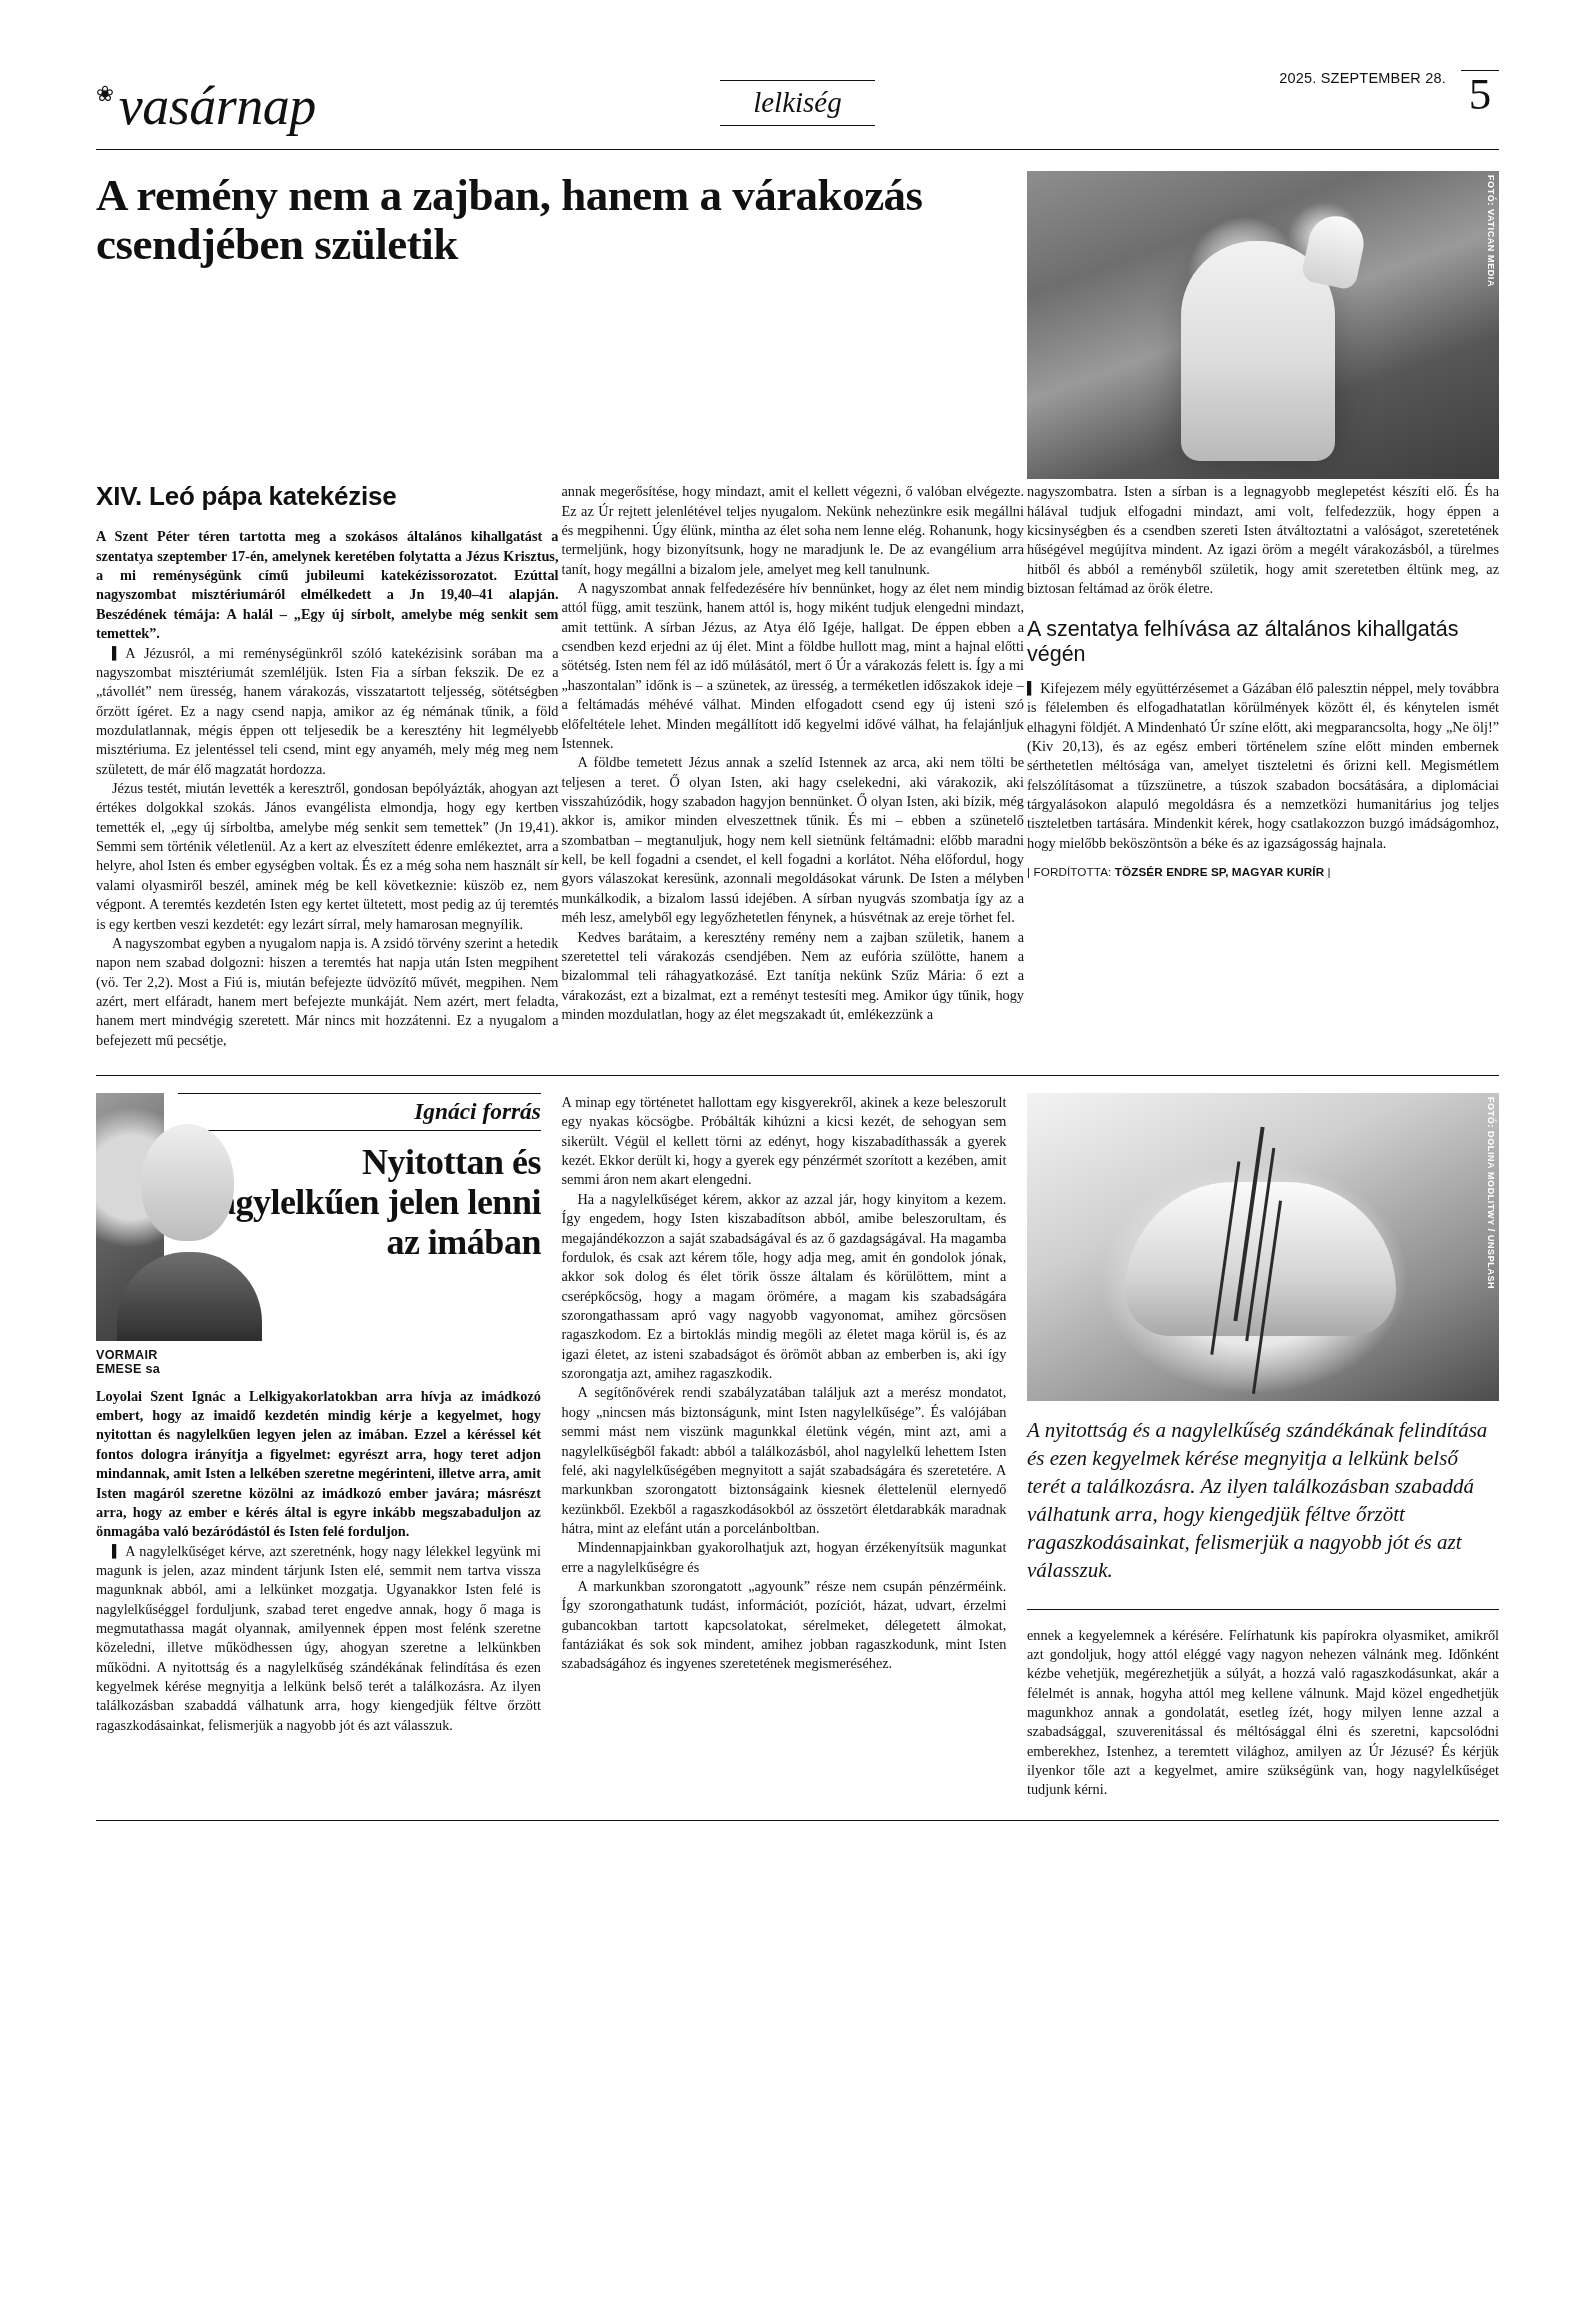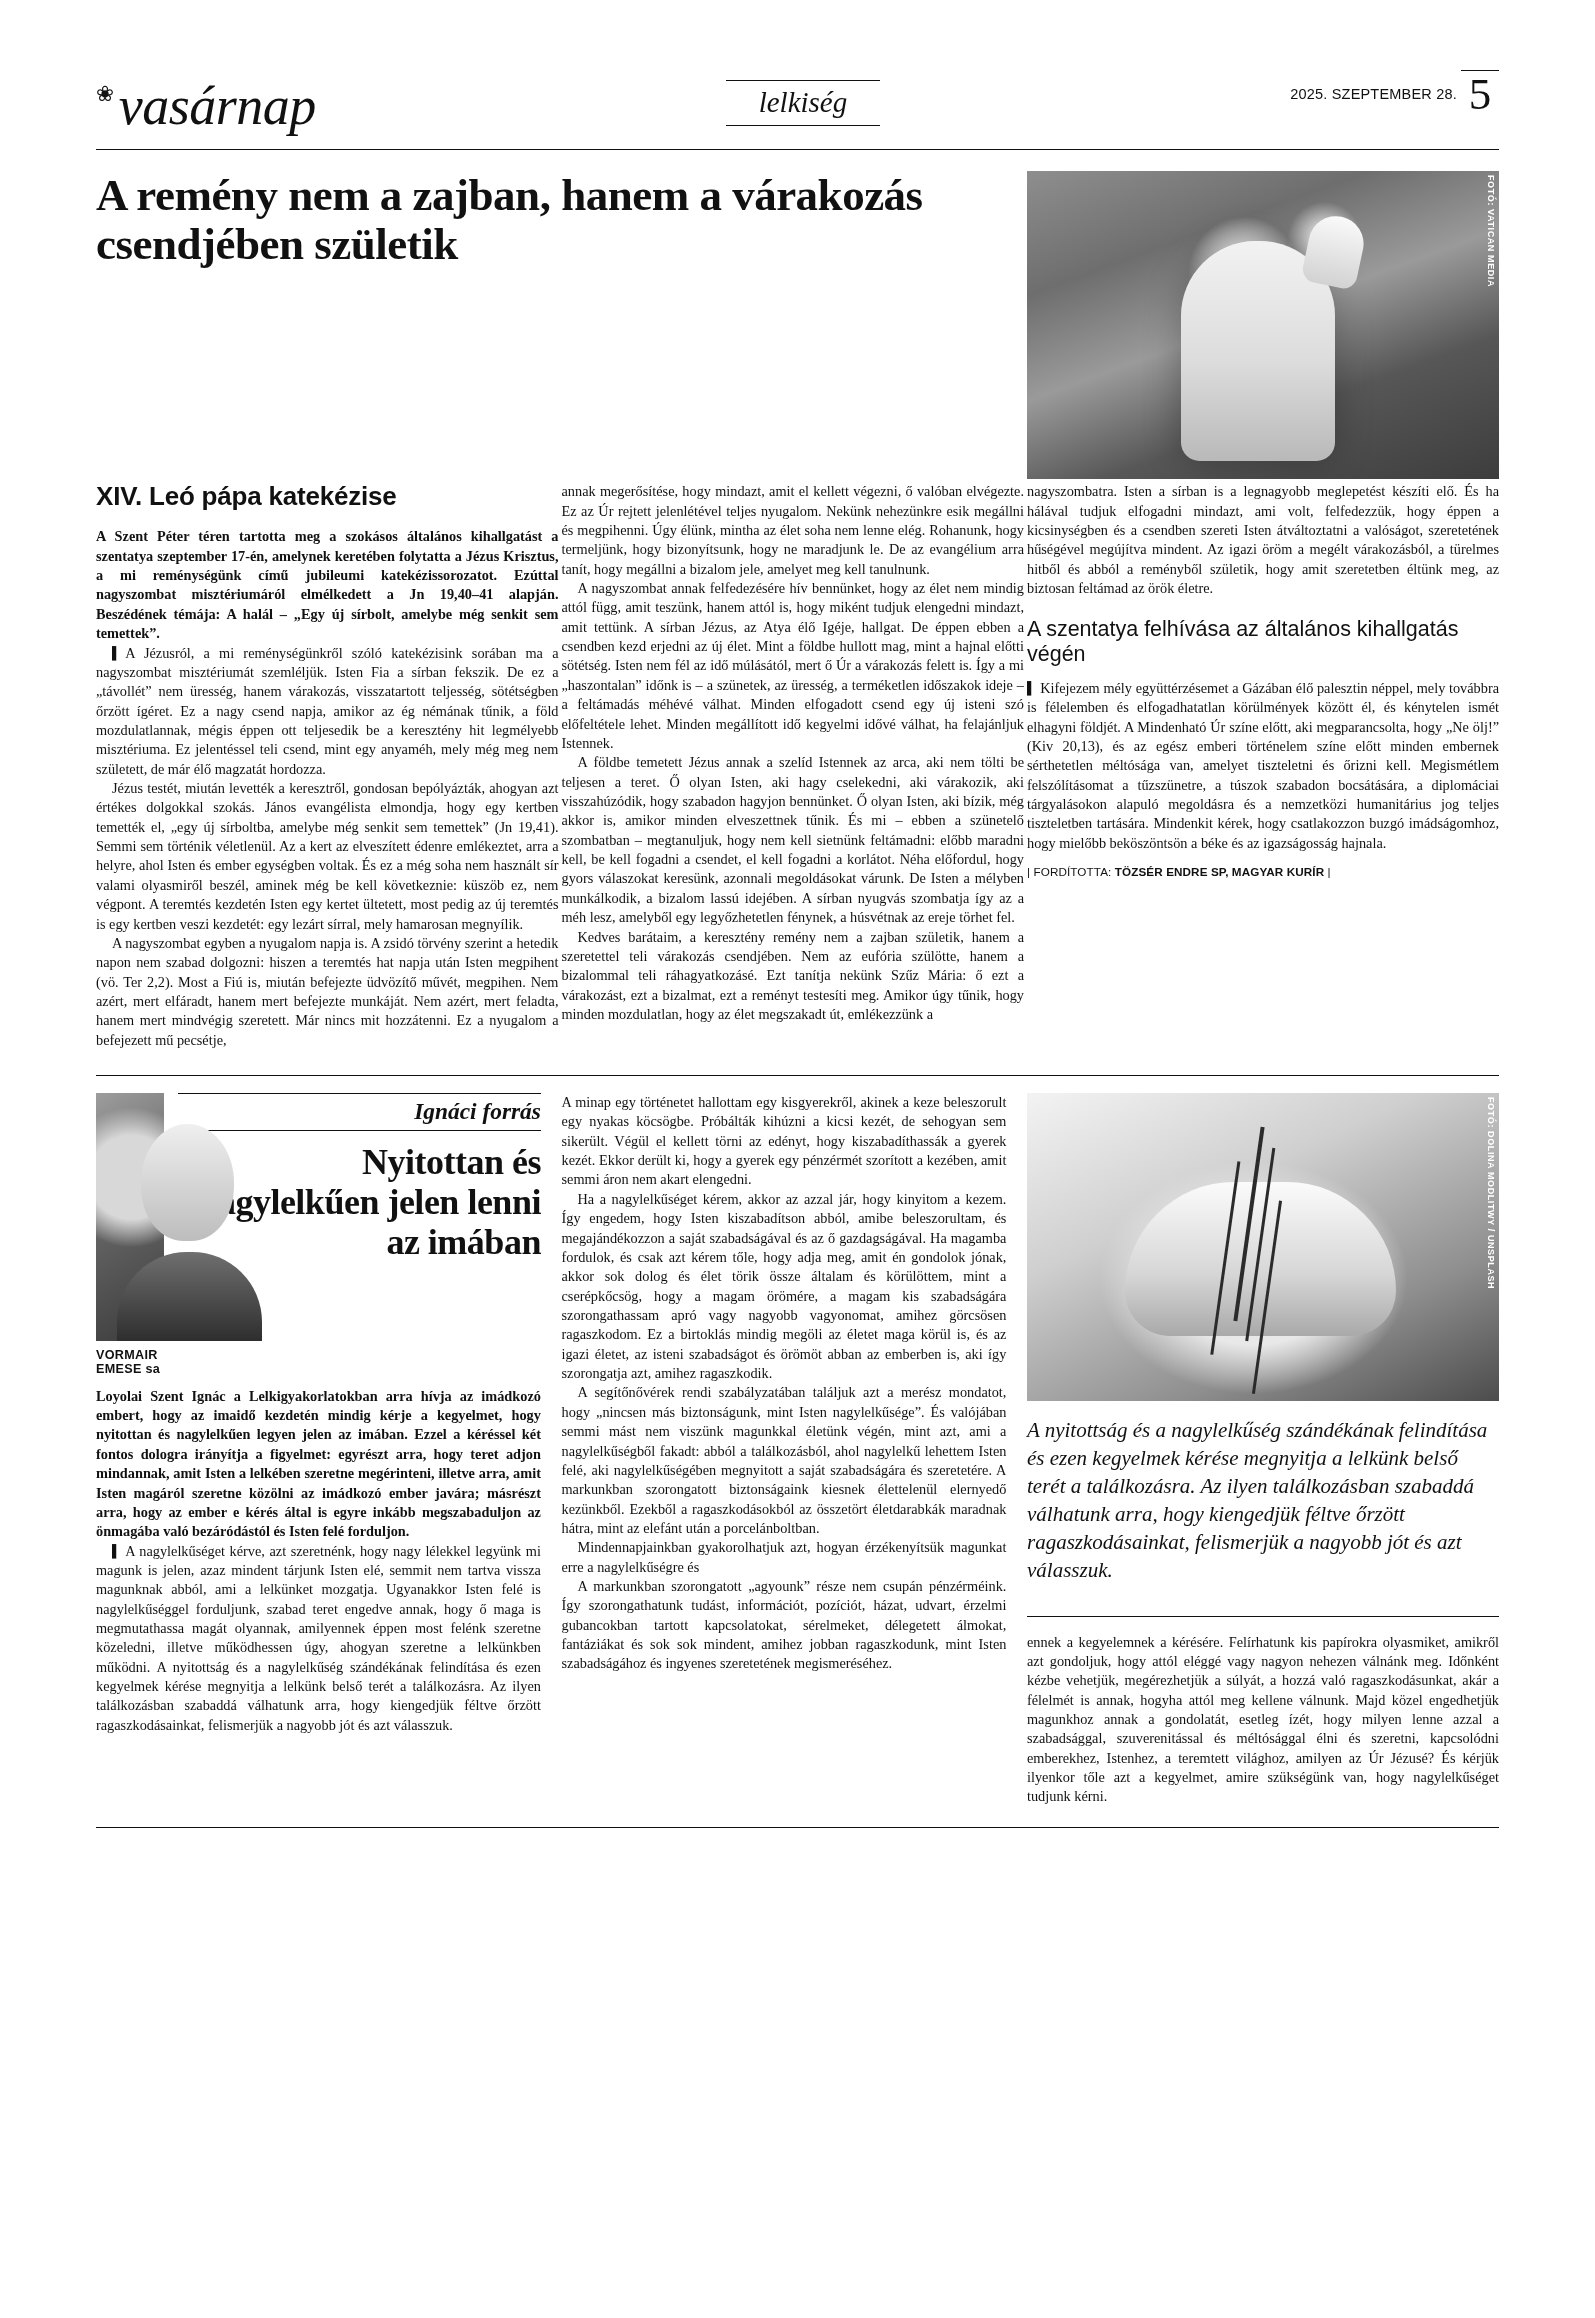--- a/index.html
+++ b/index.html
@@ -59,22 +59,21 @@
     font-family: "Liberation Serif", serif;
     font-style: italic;
     font-size: 29px;
     border-top: 1.4px solid #111;
     border-bottom: 1.4px solid #111;
     padding: 4.7px 33px 6.5px 33px;
     display: inline-block;
   }
   .masthead-right {
     display: flex;
-    align-items: flex-end;
-    gap: 4px;
+    gap: 15px;
     margin-bottom: 20px;
   }
   .issue-date {
     font-family: "Liberation Sans", sans-serif;
     font-size: 14.5px;
     letter-spacing: 0.2px;
     margin-bottom: 11.2px;
   }
   .page-number {
     font-family: "Liberation Serif", serif;
@@ -310,21 +309,21 @@
     box-shadow: 14px 18.7px 0 -0.5px #2b2b2b, -18.7px 37px 0 -0.5px #2b2b2b, 28px 70px 0 -0.5px #2b2b2b;
     transform: rotate(8deg);
   }
   .pullquote2 {
     font-family: "Liberation Serif", serif;
     font-style: italic;
     font-size: 21px;
     line-height: 1.33;
     margin: 16px 0 16px 0;
     border-bottom: 1.4px solid #111;
-    padding-bottom: 31px;
+    padding-bottom: 24px;
   }
   .bottom-rule {
     border: 0;
     border-top: 1.4px solid #111;
     margin: 20.6px 0 0 0;
   }
 </style>
 </head>
 <body>
 

